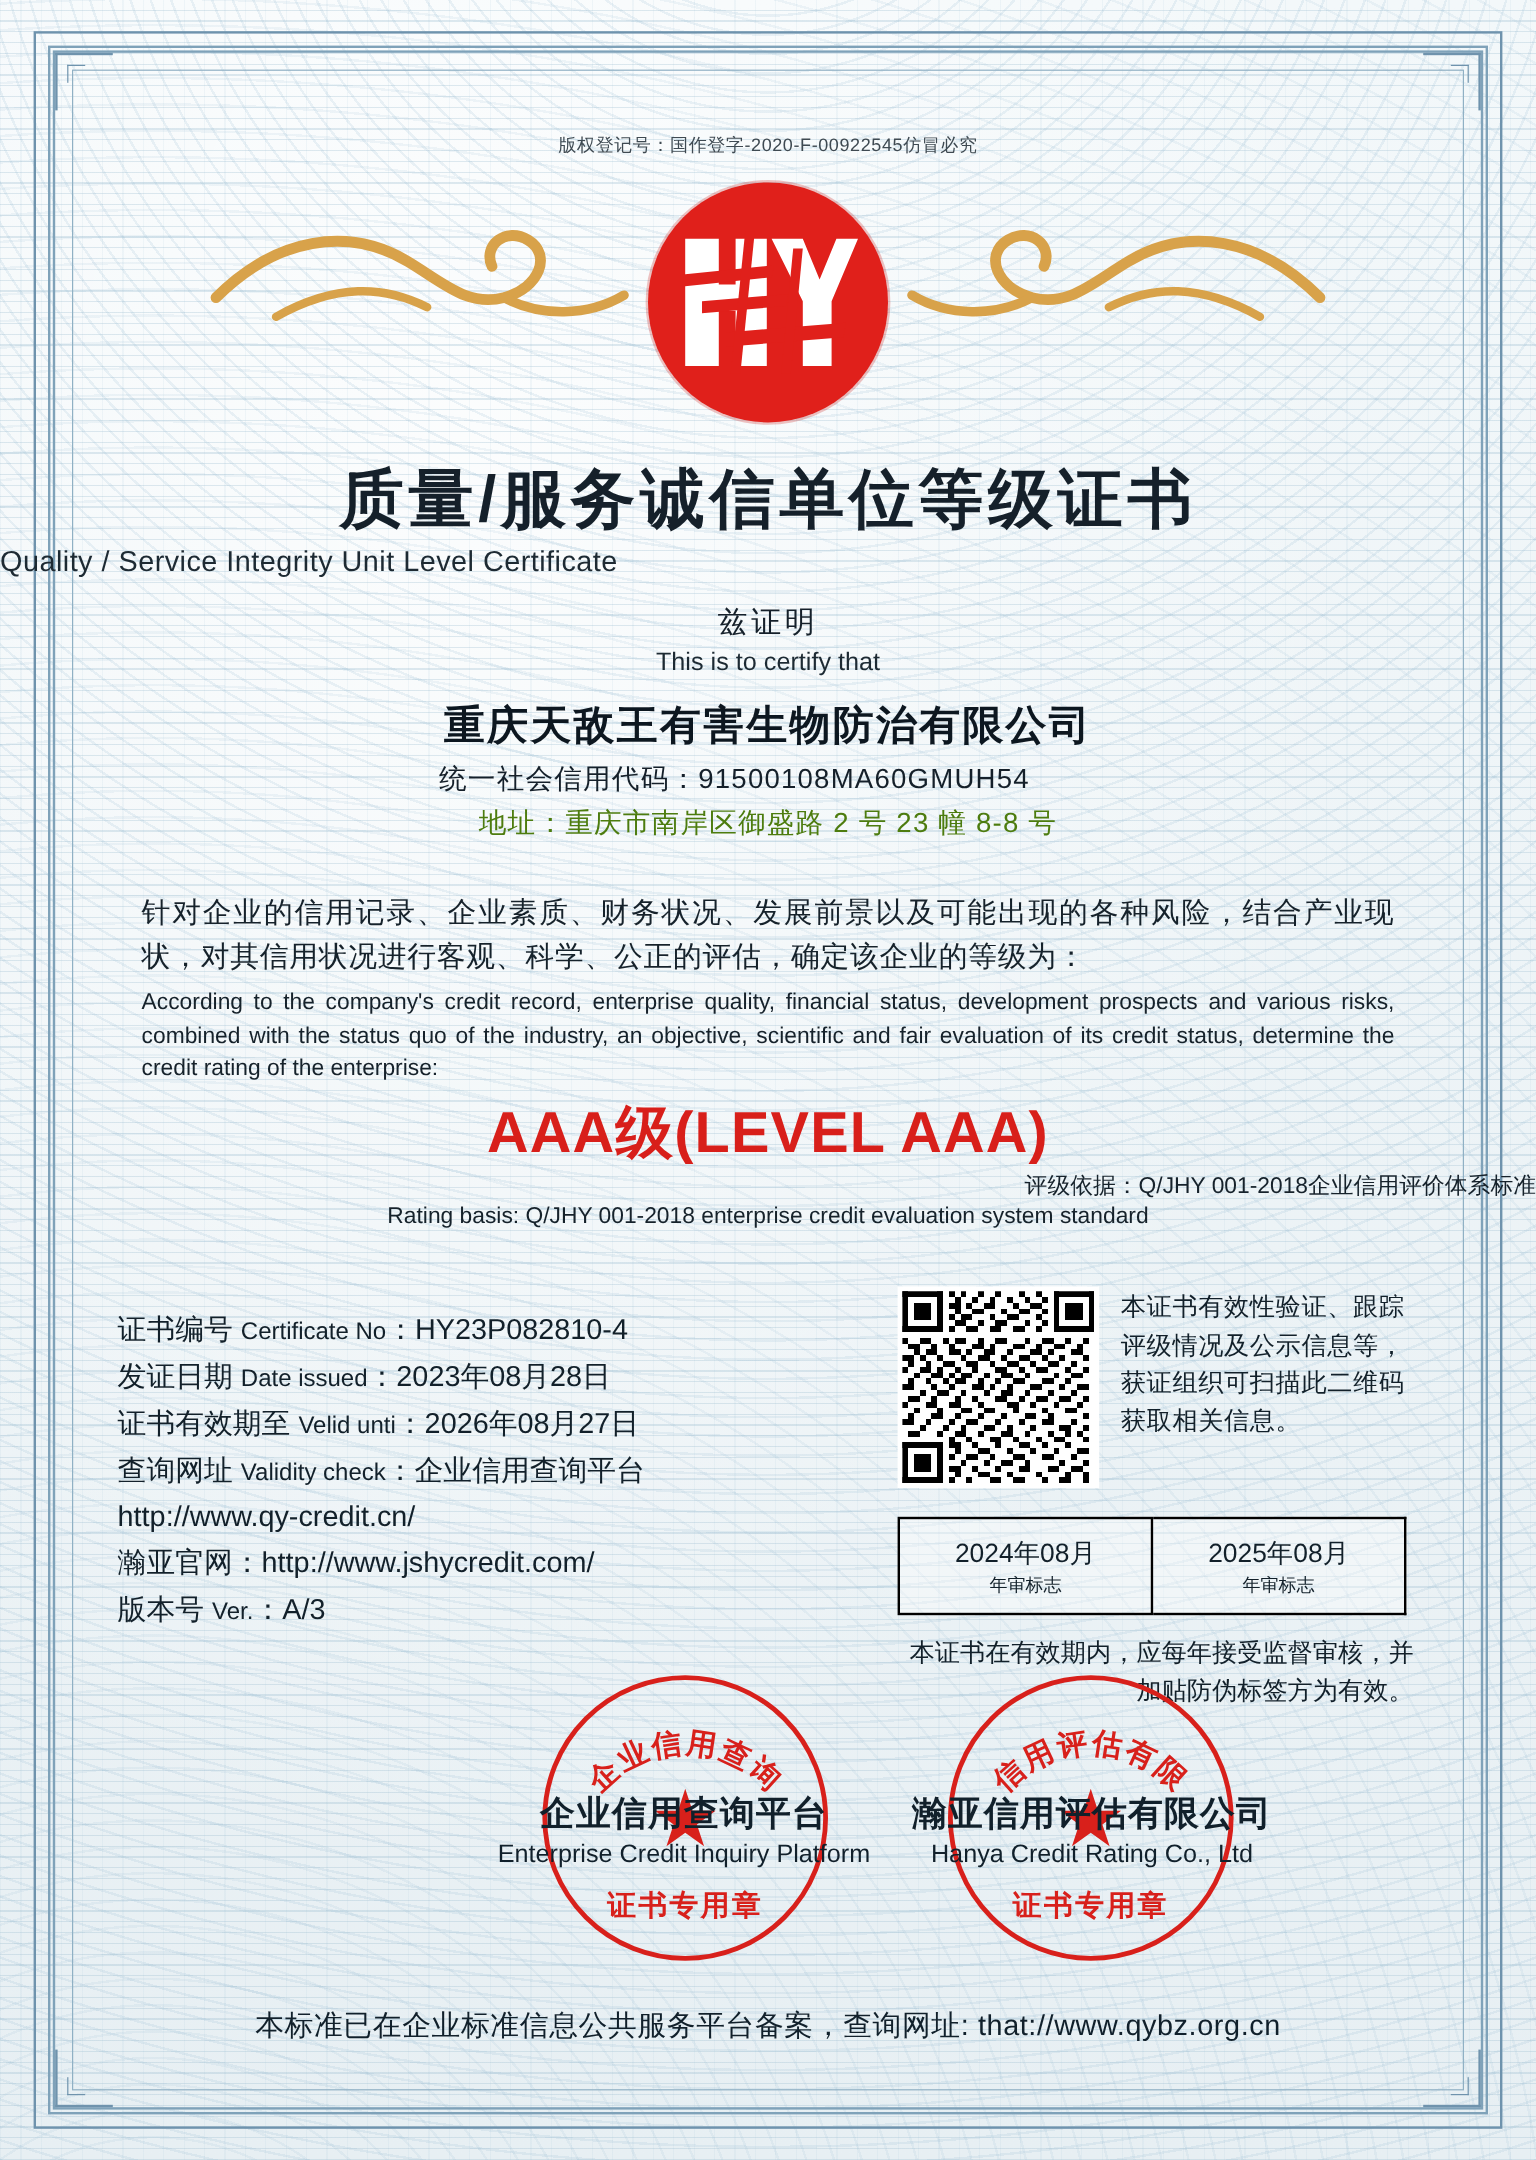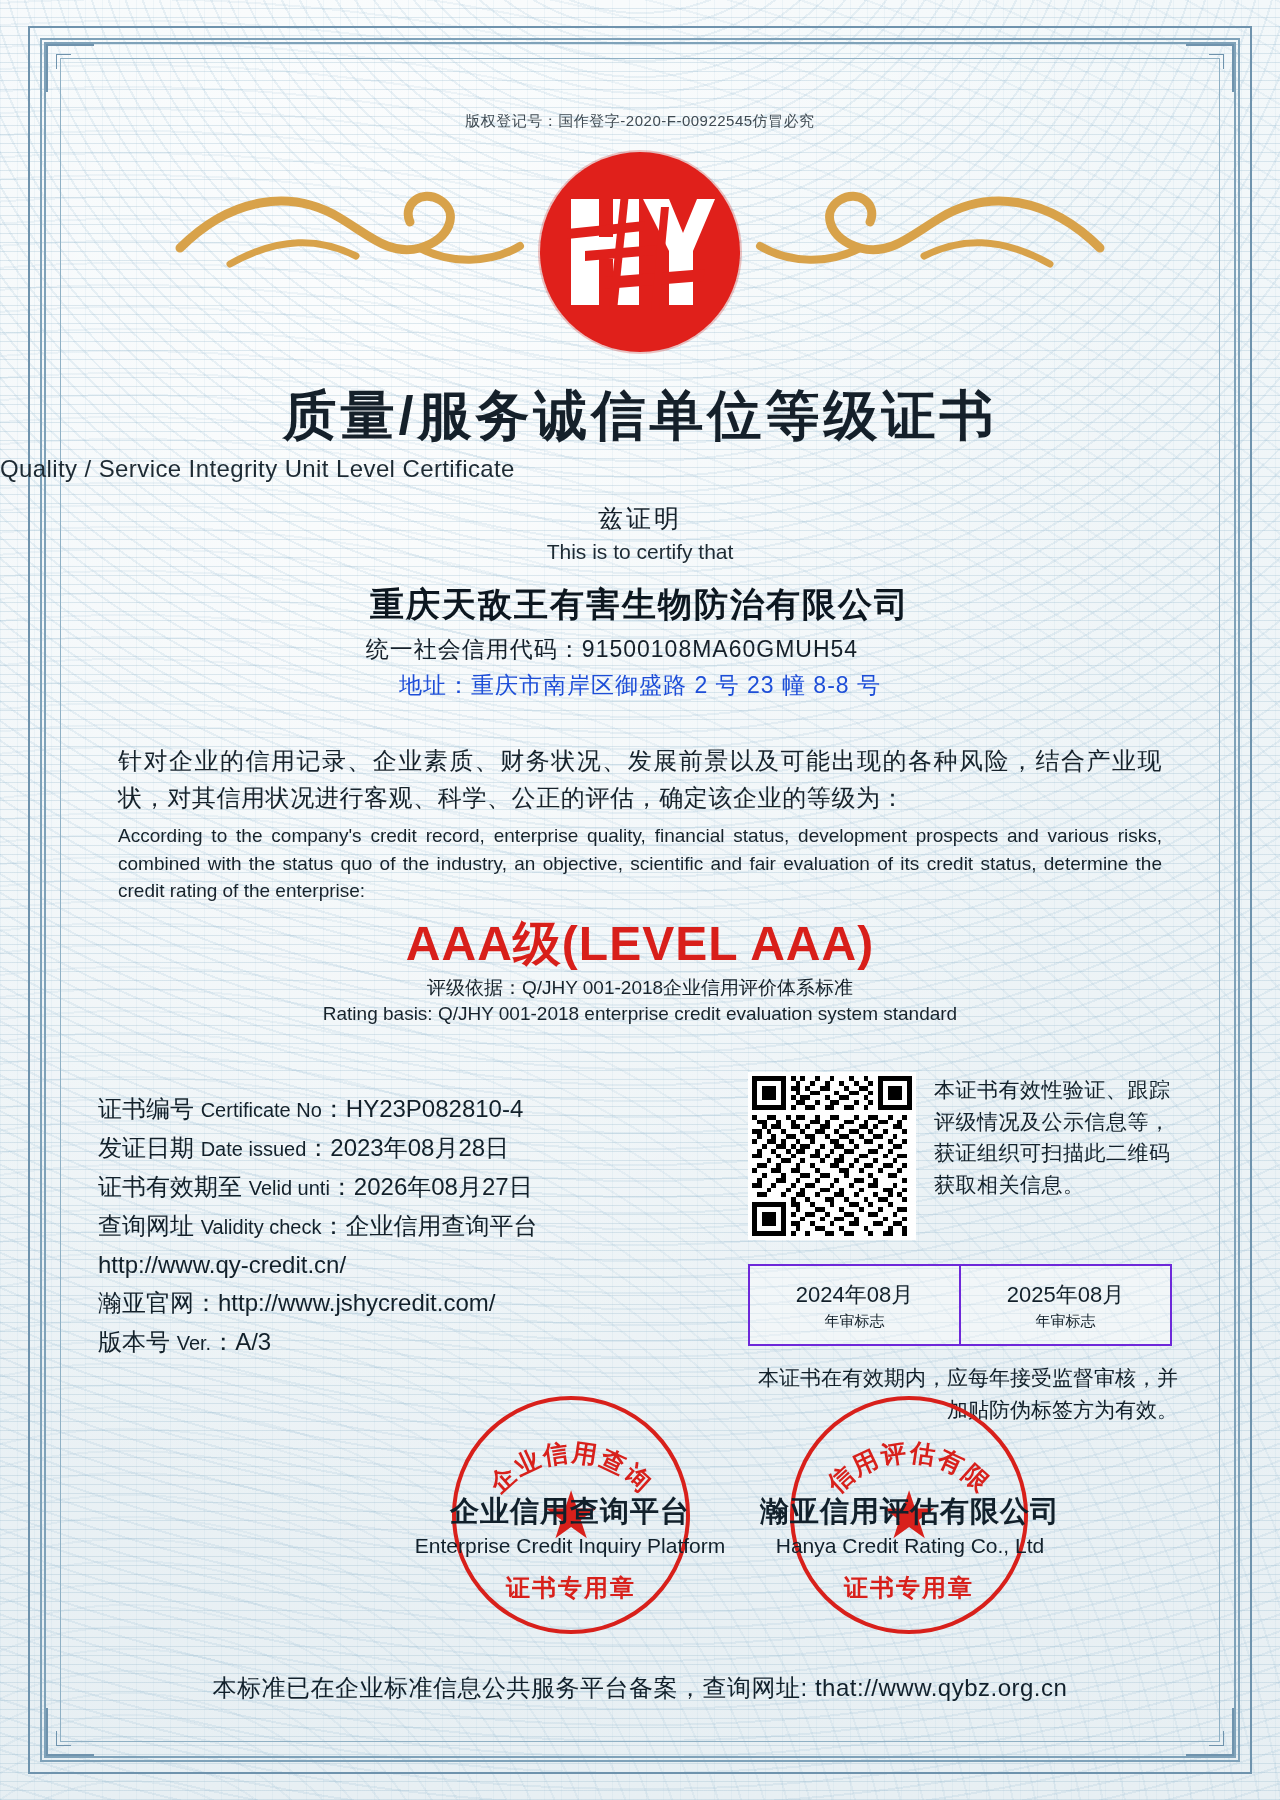--- a/index.html
+++ b/index.html
@@ -103,40 +103,40 @@
   .company{
     position:absolute;top:582px;left:0;width:1280px;text-align:center;
     font-size:34px;font-weight:bold;color:#0d1720;letter-spacing:2px;
   }
   .credit-code{
     position:absolute;top:634px;left:0;width:1176px;text-align:center;
     font-size:23px;color:#15202a;letter-spacing:1px;padding-left:24px;
   }
   .addr{
     position:absolute;top:670px;left:0;width:1280px;text-align:center;
-    font-size:23px;color:#1d4ed8;letter-spacing:1px;
+    font-size:23px;color:#4d7c0f;letter-spacing:1px;
   }
 
   .para{
     position:absolute;left:118px;right:118px;top:742px;
   }
   .para .cn{
     font-size:24px;color:#16222b;line-height:1.55;text-align:justify;letter-spacing:.6px;
   }
   .para .en{
     margin-top:6px;
     font-size:19px;color:#16222b;line-height:1.45;text-align:justify;
   }
 
   .level{
     position:absolute;top:912px;left:0;width:1280px;text-align:center;
     font-size:48px;font-weight:bold;color:#d81f1a;letter-spacing:1px;
   }
   .basis-cn{
-    position:absolute;top:975px;left:0;width:1280px;text-align:center;
+    position:absolute;top:975px;left:0;width:1280px;text-align:right;
     font-size:19px;color:#16222b;
   }
   .basis-en{
     position:absolute;top:1003px;left:0;width:1280px;text-align:center;
     font-size:19px;color:#16222b;
   }
 
   .details{
     position:absolute;left:98px;top:1090px;width:620px;
     font-size:24px;color:#12202a;line-height:1.62;
@@ -151,21 +151,21 @@
   }
   .qr svg{display:block;}
   .qr-text{
     position:absolute;left:186px;top:2px;width:244px;
     font-size:21px;color:#12202a;line-height:1.5;letter-spacing:.5px;
   }
   .stamp-boxes{
     position:absolute;left:0;top:192px;width:424px;height:82px;display:flex;
   }
   .stamp-box{
-    flex:1;border:2px solid #6d28d9;display:flex;flex-direction:column;
+    flex:1;border:2px solid #000000;display:flex;flex-direction:column;
     align-items:center;justify-content:center;background:rgba(255,255,255,.35);
   }
   .stamp-box + .stamp-box{border-left:none;}
   .stamp-box .y{font-size:22px;color:#12202a;}
   .stamp-box .t{font-size:15px;color:#12202a;margin-top:2px;}
   .note{
     position:absolute;left:0;top:290px;width:430px;text-align:right;
     font-size:21px;color:#12202a;line-height:1.5;
   }
 

